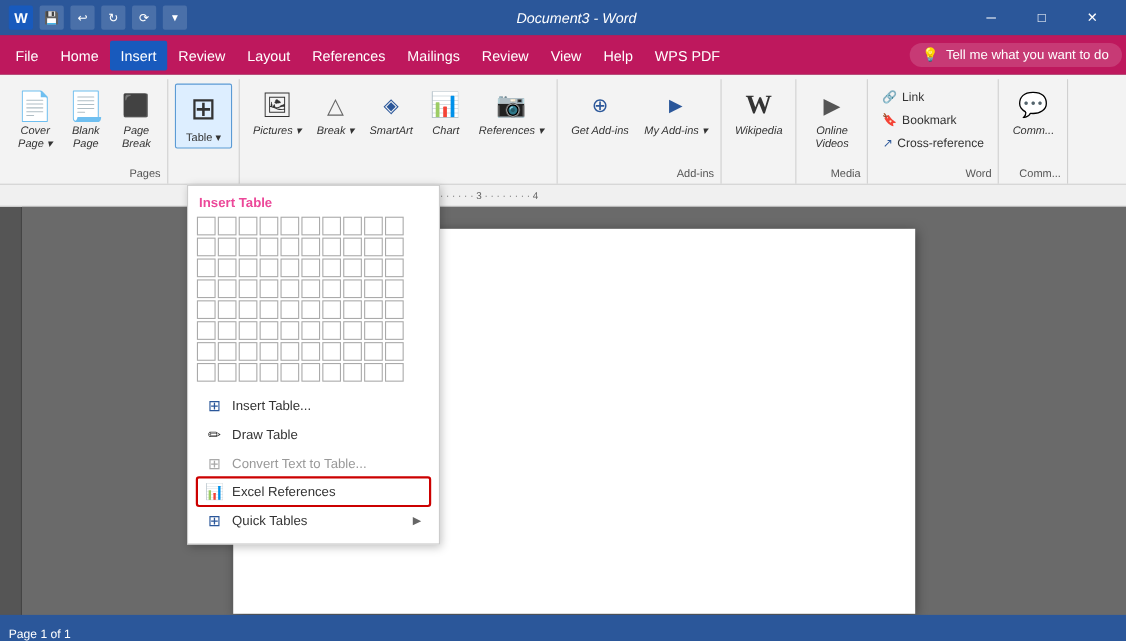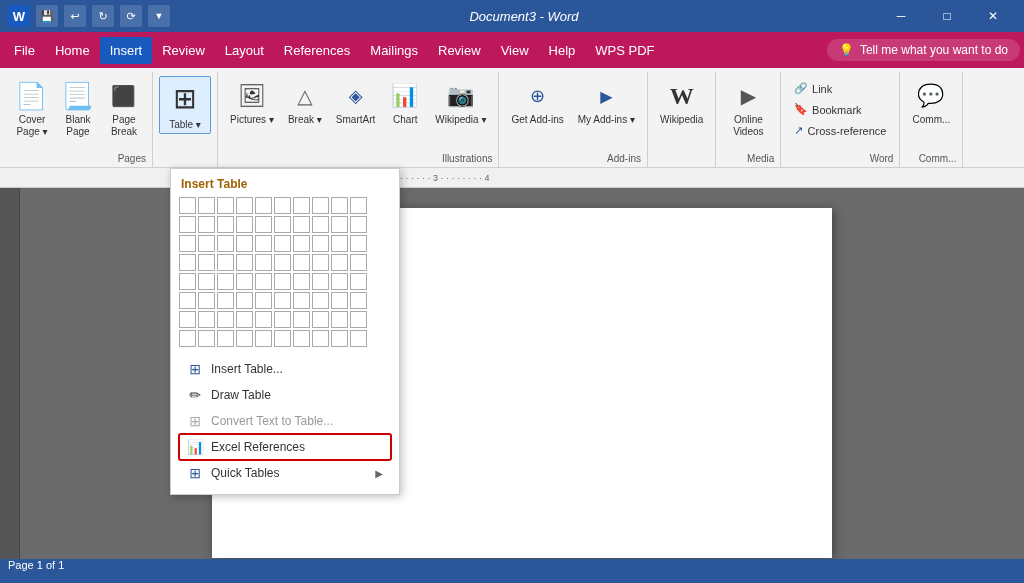--- a/index.html
+++ b/index.html
@@ -100,21 +100,21 @@
       border: 1px solid transparent;
     }
     .ribbon-btn-icon {
       width: 32px;
       height: 32px;
       display: flex;
       align-items: center;
       justify-content: center;
       font-size: 22px;
     }
-    .ribbon-btn-label { font-size: 10px; line-height: 1.2; }
+    .ribbon-btn-label { font-size: 10px; line-height: 1.2; font-style: italic; }
 
     
     .ribbon-btn-table {
       display: flex;
       flex-direction: column;
       align-items: center;
       justify-content: flex-start;
       padding: 3px 5px;
       cursor: pointer;
       border-radius: 2px;
@@ -135,21 +135,21 @@
       background: white;
       border: 1px solid #ccc;
       box-shadow: 2px 2px 8px rgba(0,0,0,0.25);
       padding: 8px;
       z-index: 100;
       width: 230px;
     }
     .dropdown-title {
       font-size: 12px;
       font-weight: 600;
-      color: #a16207;
+      color: #ec4899;
       margin-bottom: 6px;
       padding-left: 2px;
     }
     .table-grid {
       display: grid;
       grid-template-columns: repeat(10, 18px);
       grid-template-rows: repeat(8, 18px);
       gap: 1px;
       margin-bottom: 8px;
     }
@@ -226,21 +226,21 @@
     .ribbon-links-group {
       display: flex;
       flex-direction: column;
       padding: 2px 0;
     }
 
     .bottom-bar {
       background: #2b579a;
       height: 24px;
       display: flex;
-      align-items: flex-start;
+      align-items: flex-end;
       padding: 0 8px;
       color: white;
       font-size: 11px;
       position: absolute;
       bottom: 0;
       width: 100%;
     }
   </style>
 </head>
 <body>
@@ -325,24 +325,23 @@
         <div class="ribbon-btn" style="min-width:44px;">
           <div class="ribbon-btn-icon" style="font-size:18px;color:#2b579a;">◈</div>
           <div class="ribbon-btn-label">SmartArt</div>
         </div>
         <div class="ribbon-btn" style="min-width:36px;">
           <div class="ribbon-btn-icon">📊</div>
           <div class="ribbon-btn-label">Chart</div>
         </div>
         <div class="ribbon-btn" style="min-width:50px;">
           <div class="ribbon-btn-icon">📷</div>
-          <div class="ribbon-btn-label">Wikipedia ▾</div>
-        </div>
-      </div>
-      <div class="ribbon-group-label">Illustrations</div>
+          <div class="ribbon-btn-label">References ▾</div>
+        </div>
+      </div>
     </div>
 
     <div class="ribbon-group">
       <div class="ribbon-group-buttons">
         <div class="ribbon-btn" style="min-width:64px;">
           <div class="ribbon-btn-icon" style="font-size:18px;color:#2b579a;">⊕</div>
           <div class="ribbon-btn-label">Get Add-ins</div>
         </div>
         <div class="ribbon-btn" style="min-width:58px;">
           <div class="ribbon-btn-icon" style="font-size:16px;color:#2b579a;">▶</div>

